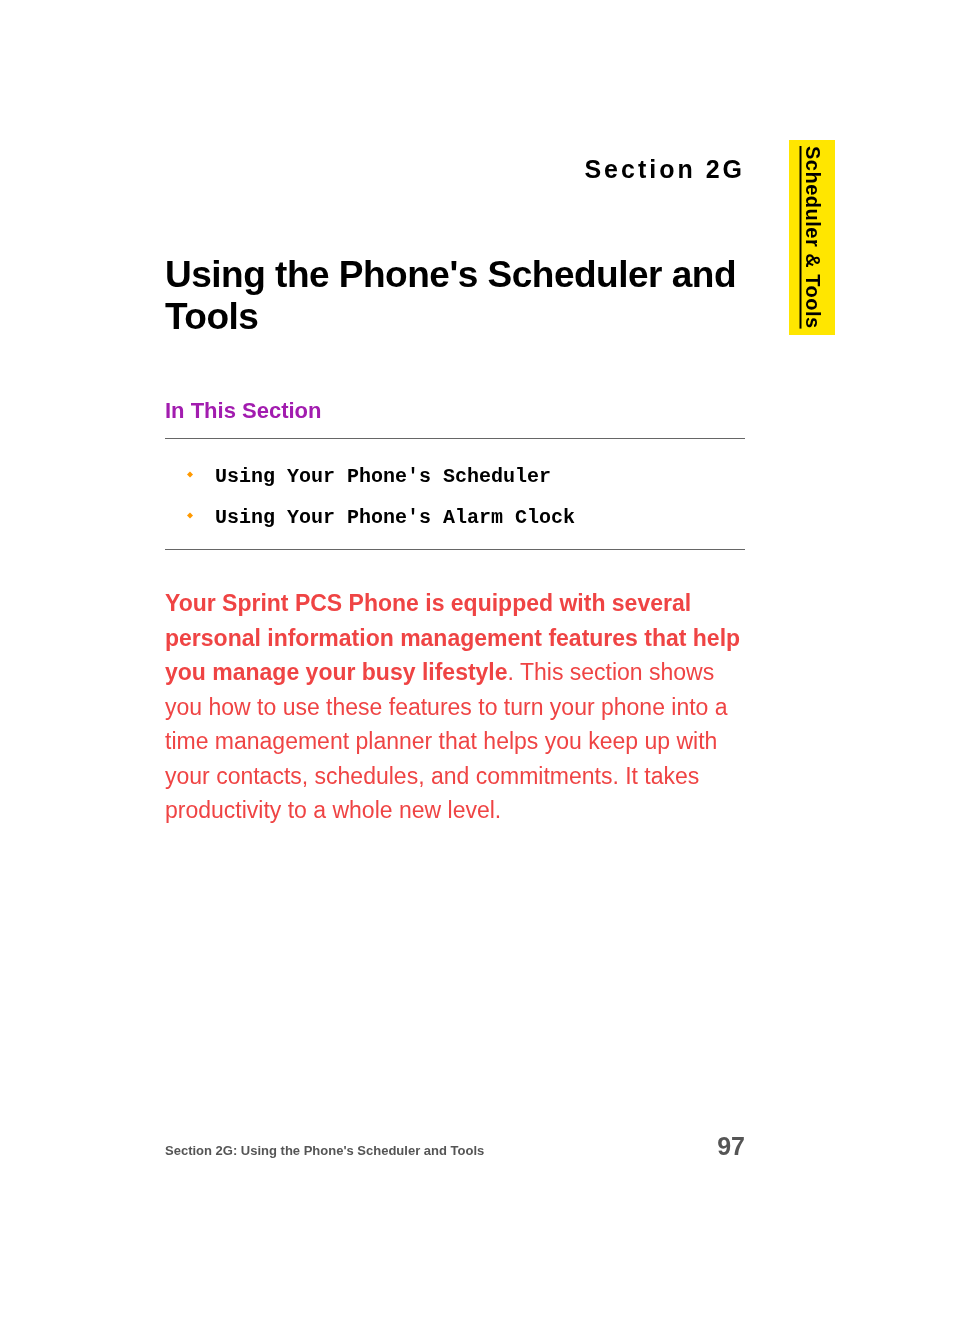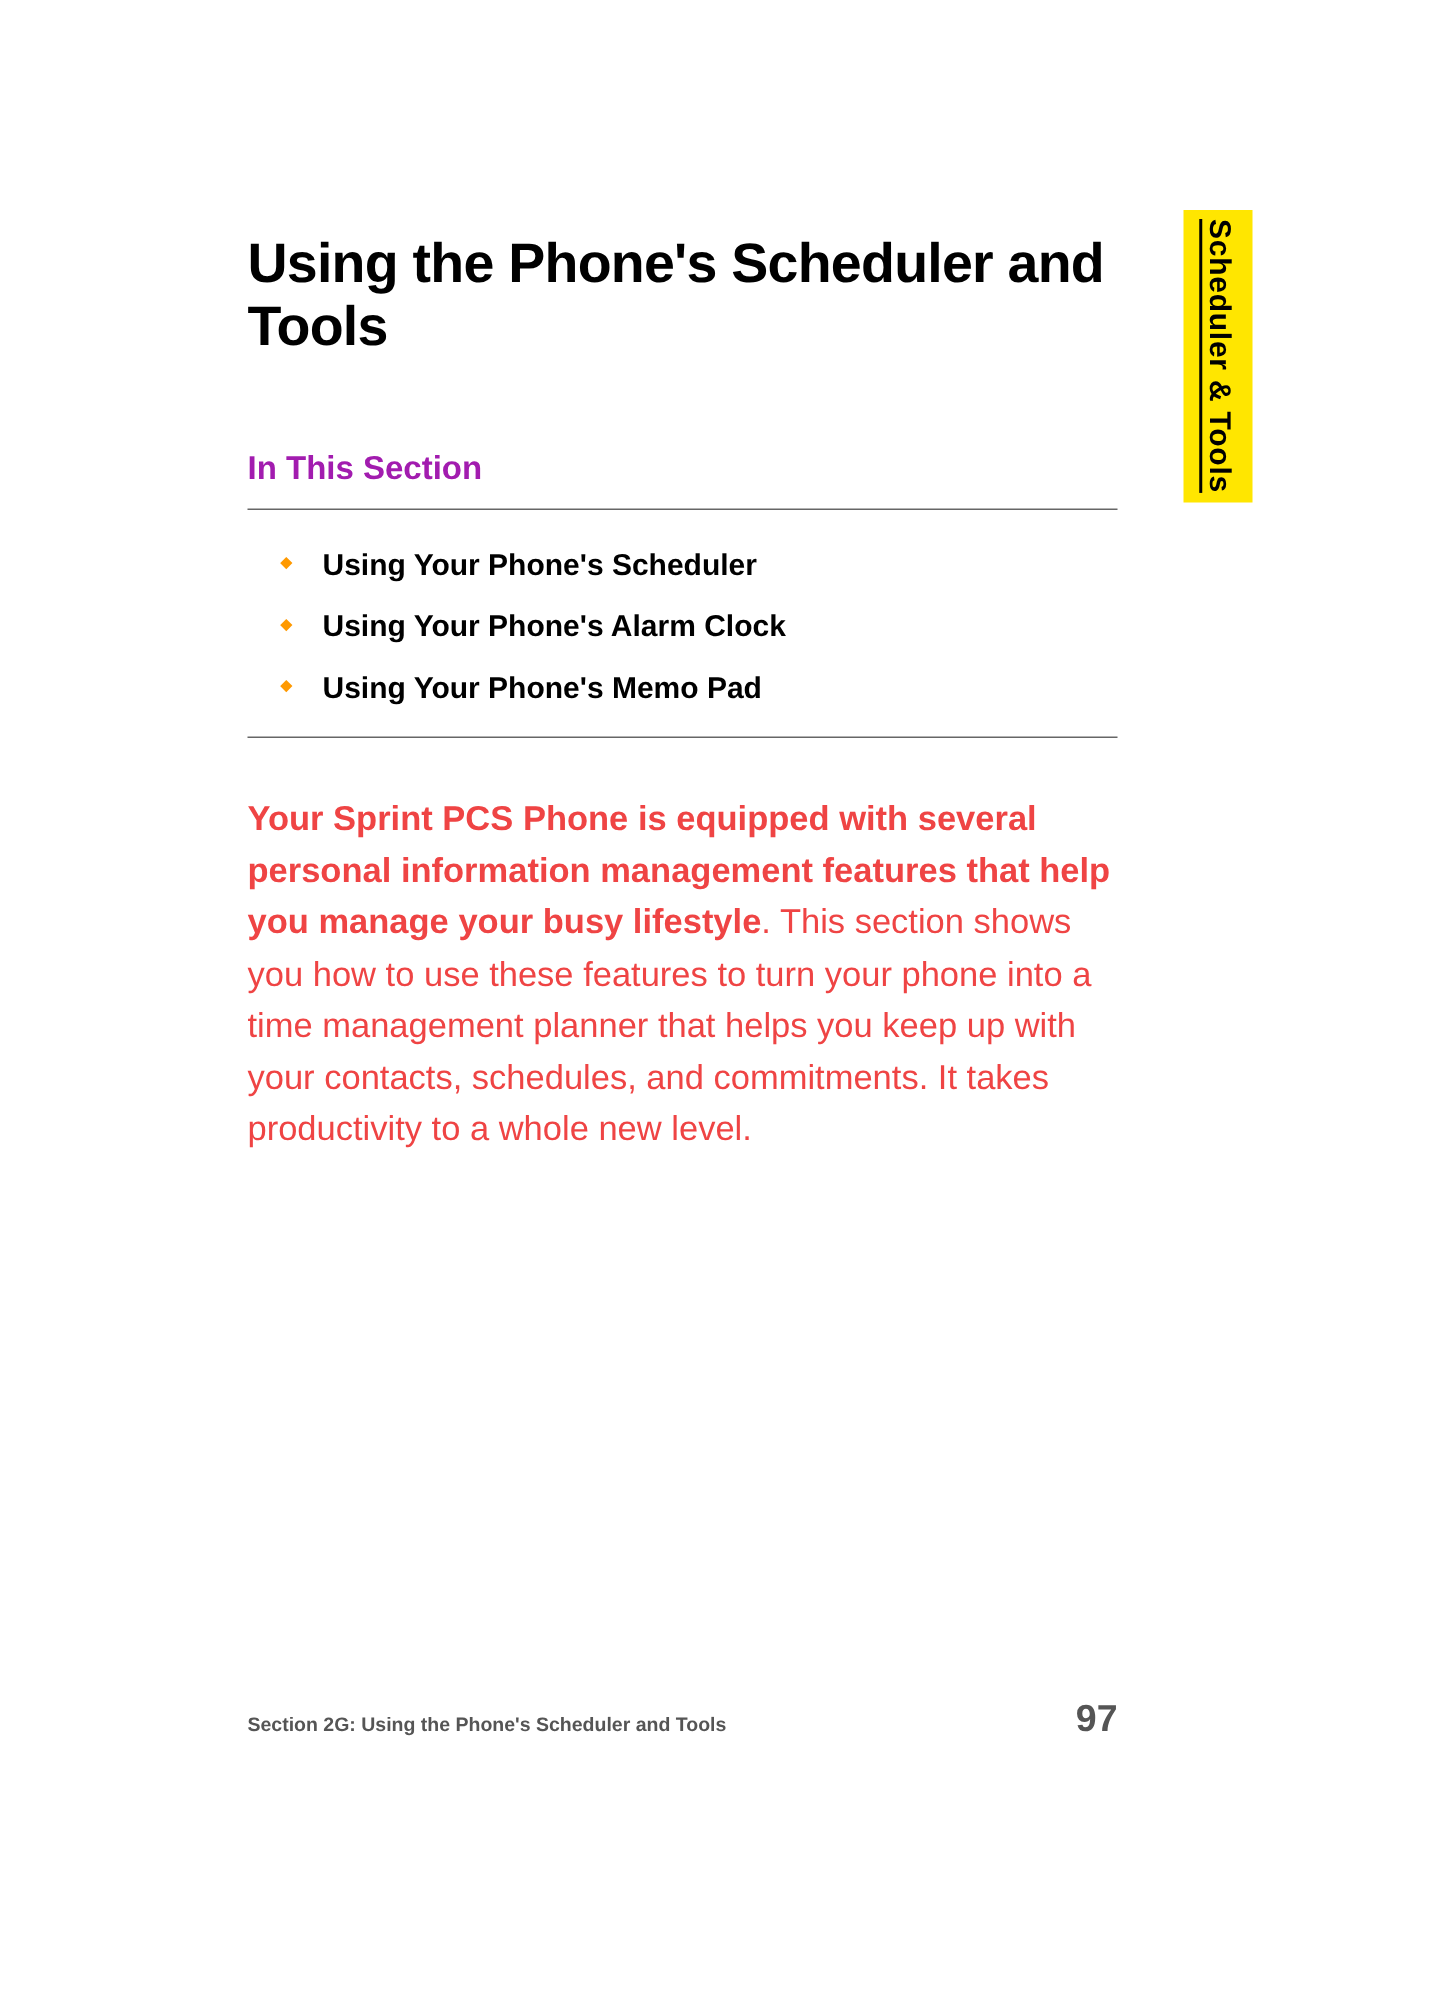--- a/index.html
+++ b/index.html
@@ -76,20 +76,21 @@
       list-style: none;
       padding-left: 22px;
     }
     .bullet-list li {
       position: relative;
       padding-left: 28px;
       margin-bottom: 18px;
       font-size: 20px;
       font-weight: bold;
       color: #000000;
+      font-family: Liberation Mono, monospace;
     }
     .bullet-list li::before {
       content: "◆";
       position: absolute;
       left: 0;
       top: 3px;
       color: #ff9900;
       font-size: 10px;
     }
     .paragraph {
@@ -121,27 +122,27 @@
     }
   </style>
 </head>
 <body>
 
 <div class="side-tab">
   <span class="side-tab-text">Scheduler &amp; Tools</span>
 </div>
 
 <div class="content">
+  <div class="section-label">Section 2G</div>
   <h1 class="main-title">Using the Phone's Scheduler and Tools</h1>
   <h2 class="subtitle">In This Section</h2>
   <hr class="divider">
   <ul class="bullet-list">
     <li><span>Using Your Phone's Scheduler</span></li>
     <li><span>Using Your Phone's Alarm Clock</span></li>
-    <li><span>Using Your Phone's Memo Pad</span></li>
   </ul>
   <hr class="divider-bottom">
   <p class="paragraph">
     <span class="bold">Your Sprint PCS Phone is equipped with several personal information management features that help you manage your busy lifestyle</span><span>. This section shows you how to use these features to turn your phone into a time management planner that helps you keep up with your contacts, schedules, and commitments. It takes productivity to a whole new level.</span>
   </p>
 </div>
 
 <div class="footer">
   <span class="footer-text">Section 2G: Using the Phone's Scheduler and Tools</span>
   <span class="page-number">97</span>

